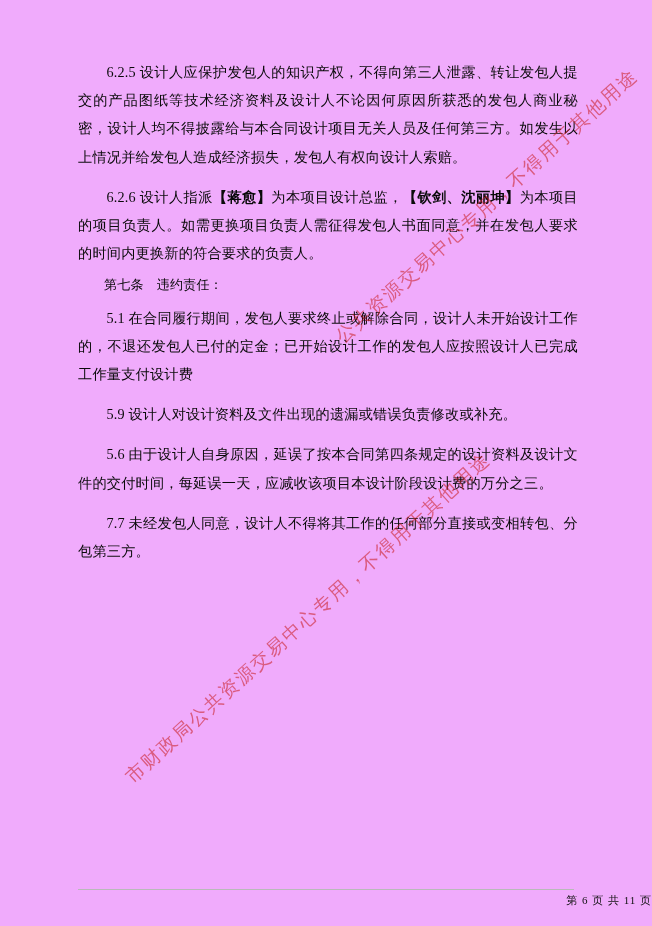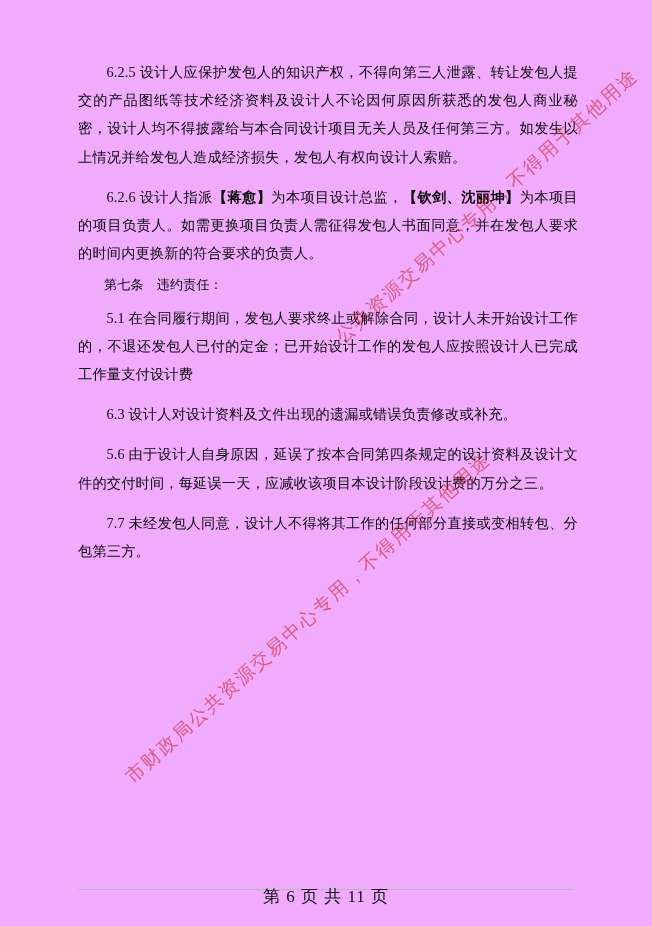--- a/index.html
+++ b/index.html
@@ -70,22 +70,22 @@
   .wm2 {
     left: 330px;
     top: 330px;
     transform: rotate(-42deg);
   }
   .footer {
     position: absolute;
     left: 0;
     right: 0;
     bottom: 18px;
-    text-align: center;
-    font-size: 17px;
+    text-align: right;
+    font-size: 11px;
     color: #111;
     letter-spacing: 1px;
   }
   .footer-rule {
     position: absolute;
     left: 78px;
     right: 78px;
     bottom: 36px;
     border-top: 1px solid #b9b9b9;
     height: 0;
@@ -101,21 +101,21 @@
     <p class="para">6.2.5  设计人应保护发包人的知识产权，不得向第三人泄露、转让发包人提交的产品图纸等技术经济资料及设计人不论因何原因所获悉的发包人商业秘密，设计人均不得披露给与本合同设计项目无关人员及任何第三方。如发生以上情况并给发包人造成经济损失，发包人有权向设计人索赔。</p>
 
     <p class="para gap"><span>6.2.6  设计人指派</span><span class="bracket-name">【蒋愈】</span><span>为本项目设计总监，</span><span class="bracket-name">【钦剑、沈丽坤】</span><span>为本项目的项目负责人。如需更换项目负责人需征得发包人书面同意，并在发包人要求的时间内更换新的符合要求的负责人。</span></p>
 
 
     <p class="clause gap heading">第七条　违约责任：</p>
 
     <p class="para">5.1  在合同履行期间，发包人要求终止或解除合同，设计人未开始设计工作的，不退还发包人已付的定金；已开始设计工作的发包人应按照设计人已完成工作量支付设计费</p>
 
 
-    <p class="para gap">6.3  设计人对设计资料及文件出现的遗漏或错误负责修改或补充。</p>
+    <p class="para gap">5.9  设计人对设计资料及文件出现的遗漏或错误负责修改或补充。</p>
 
     <p class="para gap">5.6  由于设计人自身原因，延误了按本合同第四条规定的设计资料及设计文件的交付时间，每延误一天，应减收该项目本设计阶段设计费的万分之三。</p>
 
 
 
     <p class="para gap">7.7  未经发包人同意，设计人不得将其工作的任何部分直接或变相转包、分包第三方。</p>
 
   </div>
 
   <div class="watermark wm1">市财政局公共资源交易中心专用，不得用于其他用途</div>

